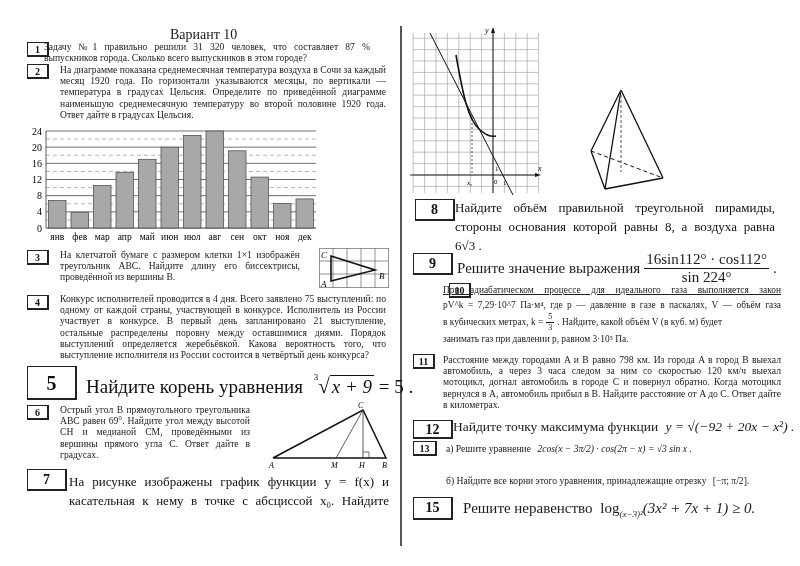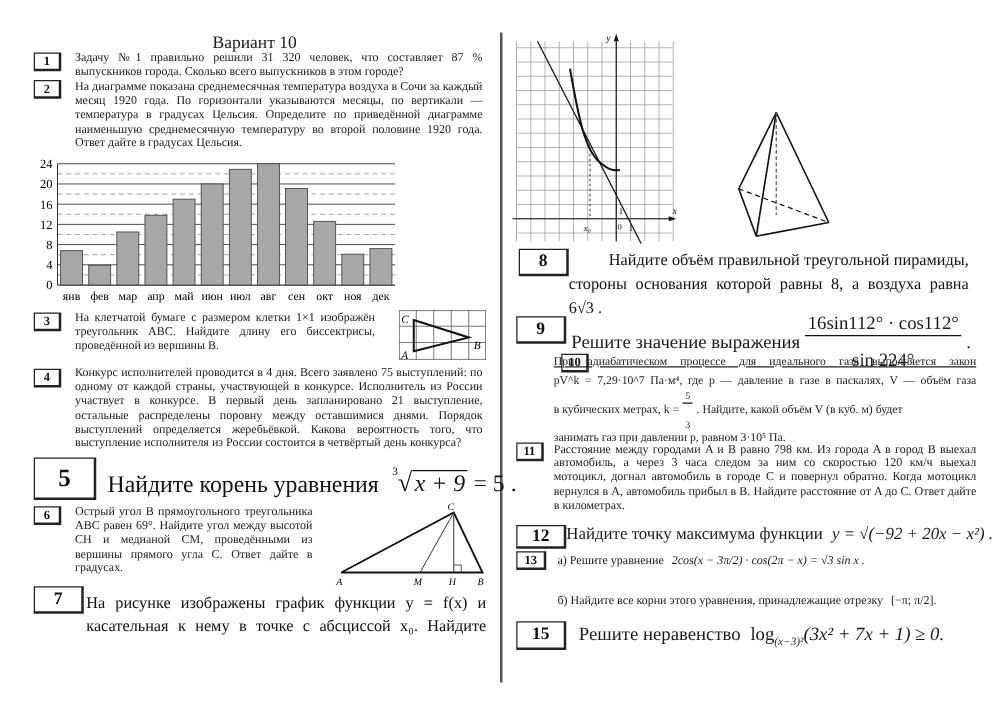--- a/index.html
+++ b/index.html
@@ -9,33 +9,33 @@
   .numbox { position: absolute; border: 1px solid #222; border-bottom-width: 2px; border-right-width: 2px; background: #fff;
             font-family: "Liberation Serif", serif; font-weight: bold; text-align: center; color: #111; }
   .nb-s { width: 22px; height: 15px; font-size: 10px; line-height: 13px; }
   .nb-m { width: 40px; height: 22px; font-size: 14px; line-height: 20px; }
   .nb-l { width: 50px; height: 34px; font-size: 20px; line-height: 32px; }
   .txt { position: absolute; font-size: 9.6px; line-height: 11.2px; text-align: justify; color: #222; }
   .txt-m { position: absolute; font-size: 13px; line-height: 19px; text-align: justify; color: #111; }
   .txt-l { position: absolute; font-size: 19px; line-height: 24px; color: #111; }
   .title { position: absolute; left: 170px; top: 27px; font-size: 14px; font-weight: normal; }
   .divider { position: absolute; left: 400px; top: 26px; width: 2px; height: 520px; background: #555; }
-  .frac { display: inline-flex; flex-direction: column; align-items: center; vertical-align: middle; line-height: 1; gap: 12px; }
+  .frac { display: inline-flex; flex-direction: column; align-items: center; vertical-align: middle; line-height: 1; }
   .frac .n { border-bottom: 1px solid #111; padding: 0 2px 1px; }
   .frac .d { padding-top: 1px; }
   svg text { font-family: "Liberation Serif", serif; }
 </style>
 </head>
 <body>
 
 <div class="title">Вариант 10</div>
 <div class="divider"></div>
 
 <div class="numbox nb-s" style="left:27px;top:42px;">1</div>
-<div class="txt" style="left:60px;top:41px;width:326px;">Задачу №1 правильно решили 31 320 человек, что составляет 87 % выпускников города. Сколько всего выпускников в этом городе?</div>
+<div class="txt" style="left:44px;top:41px;width:326px;">Задачу №1 правильно решили 31 320 человек, что составляет 87 % выпускников города. Сколько всего выпускников в этом городе?</div>
 
 <div class="numbox nb-s" style="left:27px;top:64px;">2</div>
 <div class="txt" style="left:60px;top:64px;width:326px;">На диаграмме показана среднемесячная температура воздуха в Сочи за каждый месяц 1920 года. По горизонтали указываются месяцы, по вертикали — температура в градусах Цельсия. Определите по приведённой диаграмме наименьшую среднемесячную температуру во второй половине 1920 года. Ответ дайте в градусах Цельсия.</div>
 
 <svg class="abs" style="left:20px;top:124px;" width="300" height="124" id="barchart">
     <line x1="26" x2="296" y1="95.91666666666667" y2="95.91666666666667" stroke="#888" stroke-width="0.6" stroke-dasharray="4,3"></line>
     <line x1="26" x2="296" y1="79.75" y2="79.75" stroke="#888" stroke-width="0.6" stroke-dasharray="4,3"></line>
     <line x1="26" x2="296" y1="63.58333333333333" y2="63.58333333333333" stroke="#888" stroke-width="0.6" stroke-dasharray="4,3"></line>
     <line x1="26" x2="296" y1="47.416666666666664" y2="47.416666666666664" stroke="#888" stroke-width="0.6" stroke-dasharray="4,3"></line>
     <line x1="26" x2="296" y1="31.25" y2="31.25" stroke="#888" stroke-width="0.6" stroke-dasharray="4,3"></line>
@@ -185,21 +185,21 @@
     <line x1="36" y1="2" x2="78" y2="90"></line>
     <line x1="6" y1="63" x2="20" y2="101"></line>
     <line x1="20" y1="101" x2="78" y2="90"></line>
   </g>
   <line x1="6" y1="63" x2="78" y2="90" stroke="#111" stroke-width="1" stroke-dasharray="4,3"></line>
   <line x1="36" y1="2" x2="36" y2="84" stroke="#555" stroke-width="1" stroke-dasharray="3,2"></line>
 </svg>
 
 <div class="numbox nb-m" style="left:415px;top:199px;">8</div>
 <div class="txt-m" style="left:455px;top:198px;width:320px;">
-  <div style="text-align-last:justify;padding-left:32px;">Найдите объём правильной треугольной пирамиды,</div>
+  <div style="text-align-last:justify;">Найдите объём правильной треугольной пирамиды,</div>
   <div style="text-align-last:justify;">стороны основания которой равны 8, а воздуха равна</div>
   <div>6√3 .</div>
 </div>
 
 <div class="numbox nb-m" style="left:413px;top:253px;">9</div>
 <div class="abs" style="left:457px;top:252px;font-size:15px;white-space:nowrap;display:flex;align-items:center;gap:4px;">
   <span>Решите значение выражения</span>
   <span class="frac" style="font-size:15px;">
     <span class="n">16sin112° · cos112°</span>
     <span class="d">sin 224°</span>

